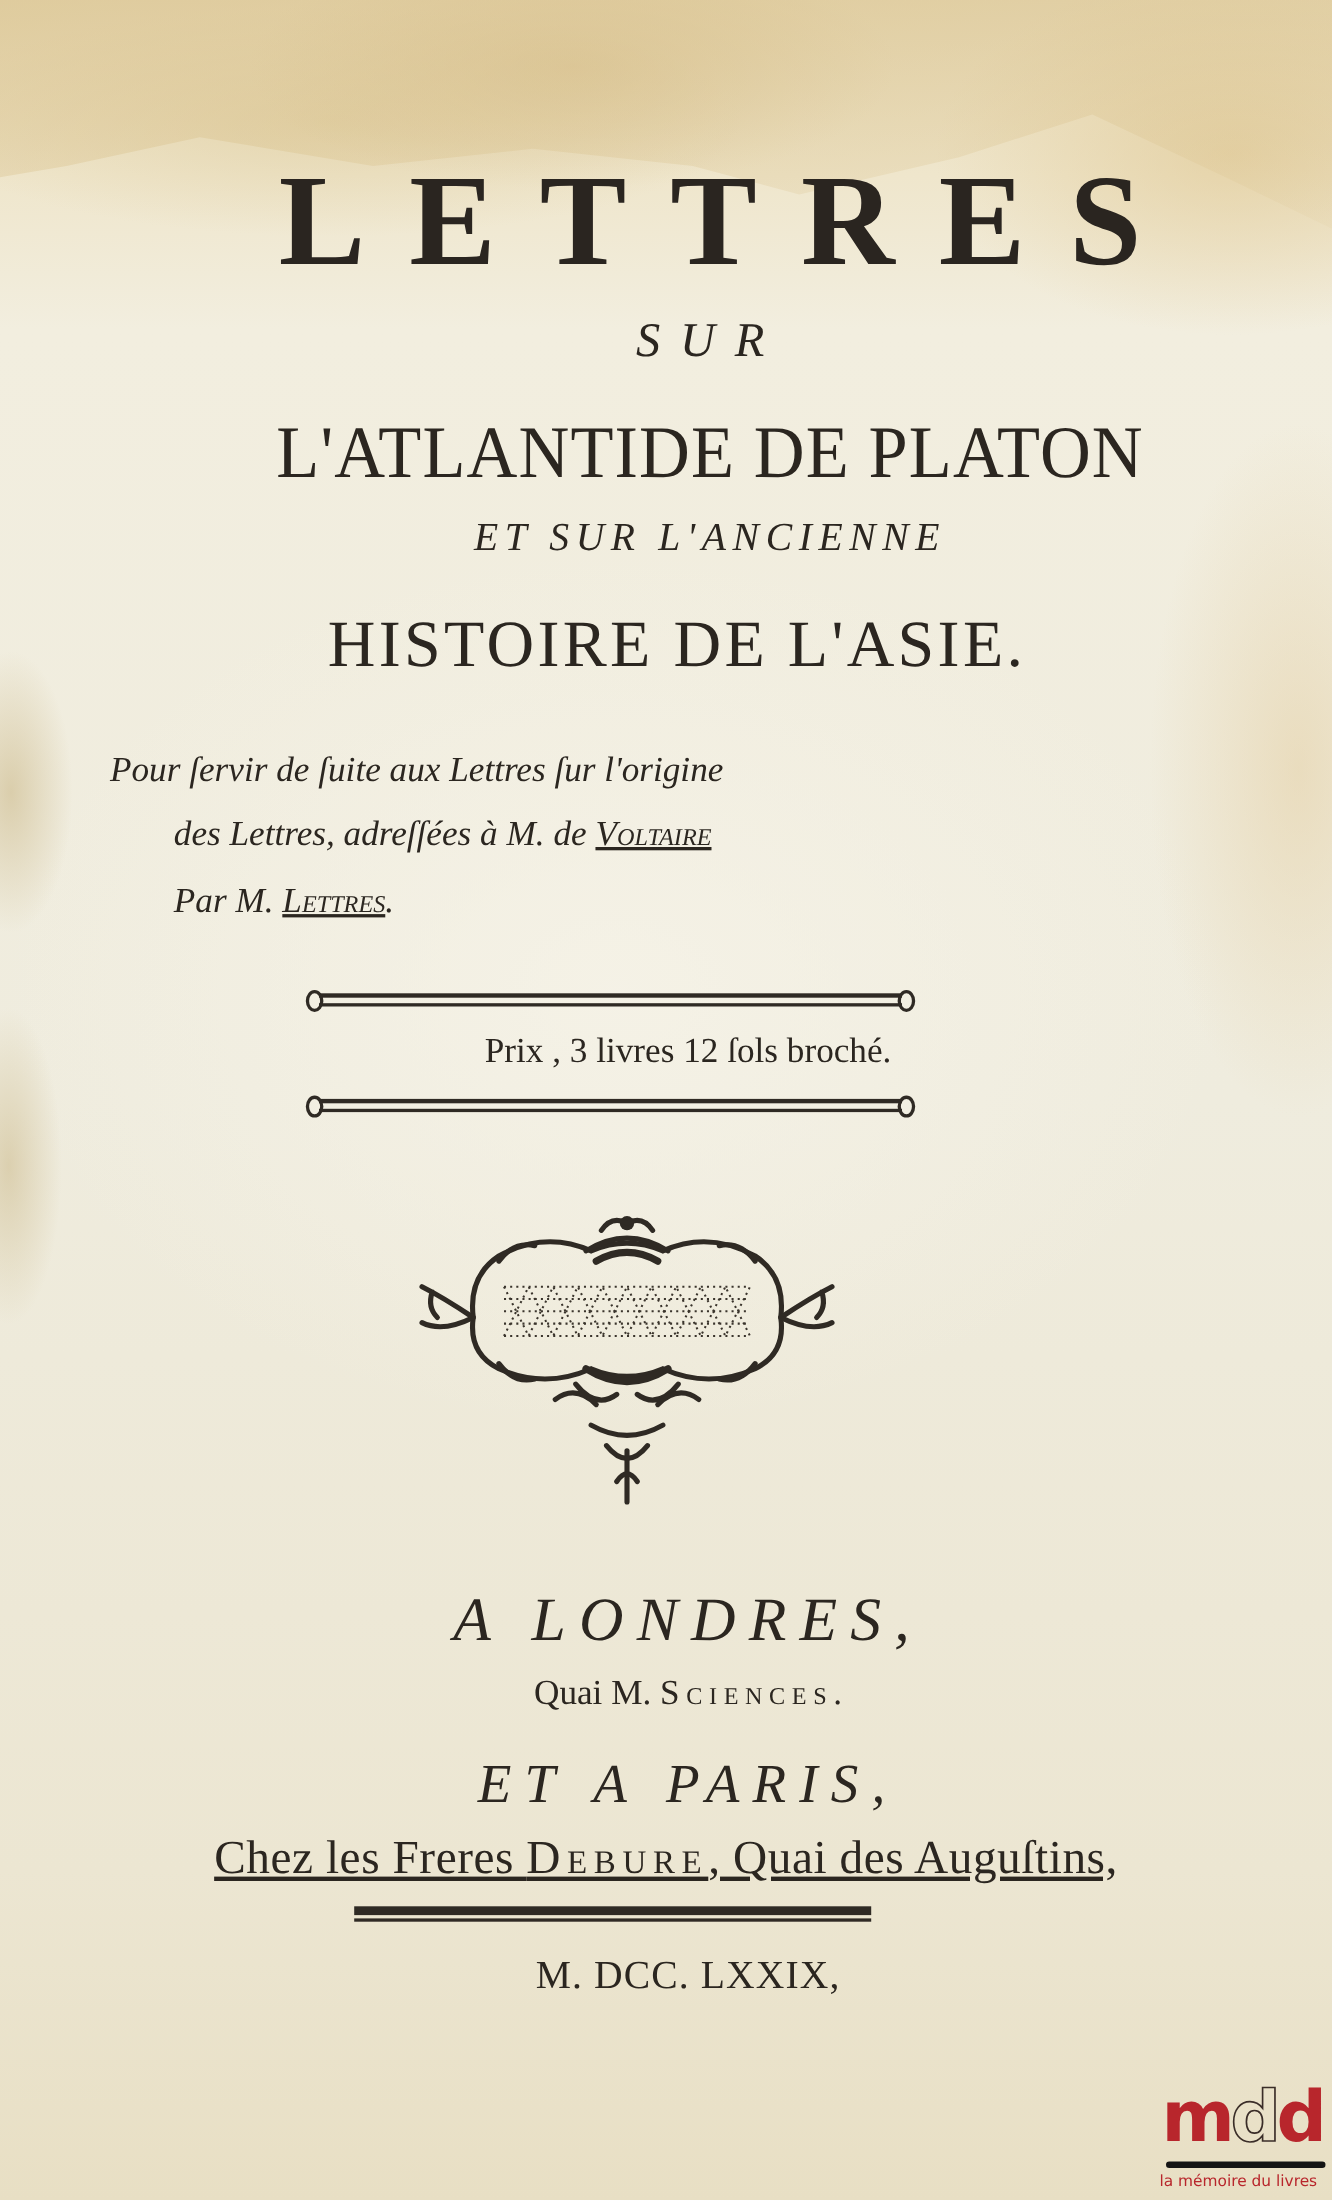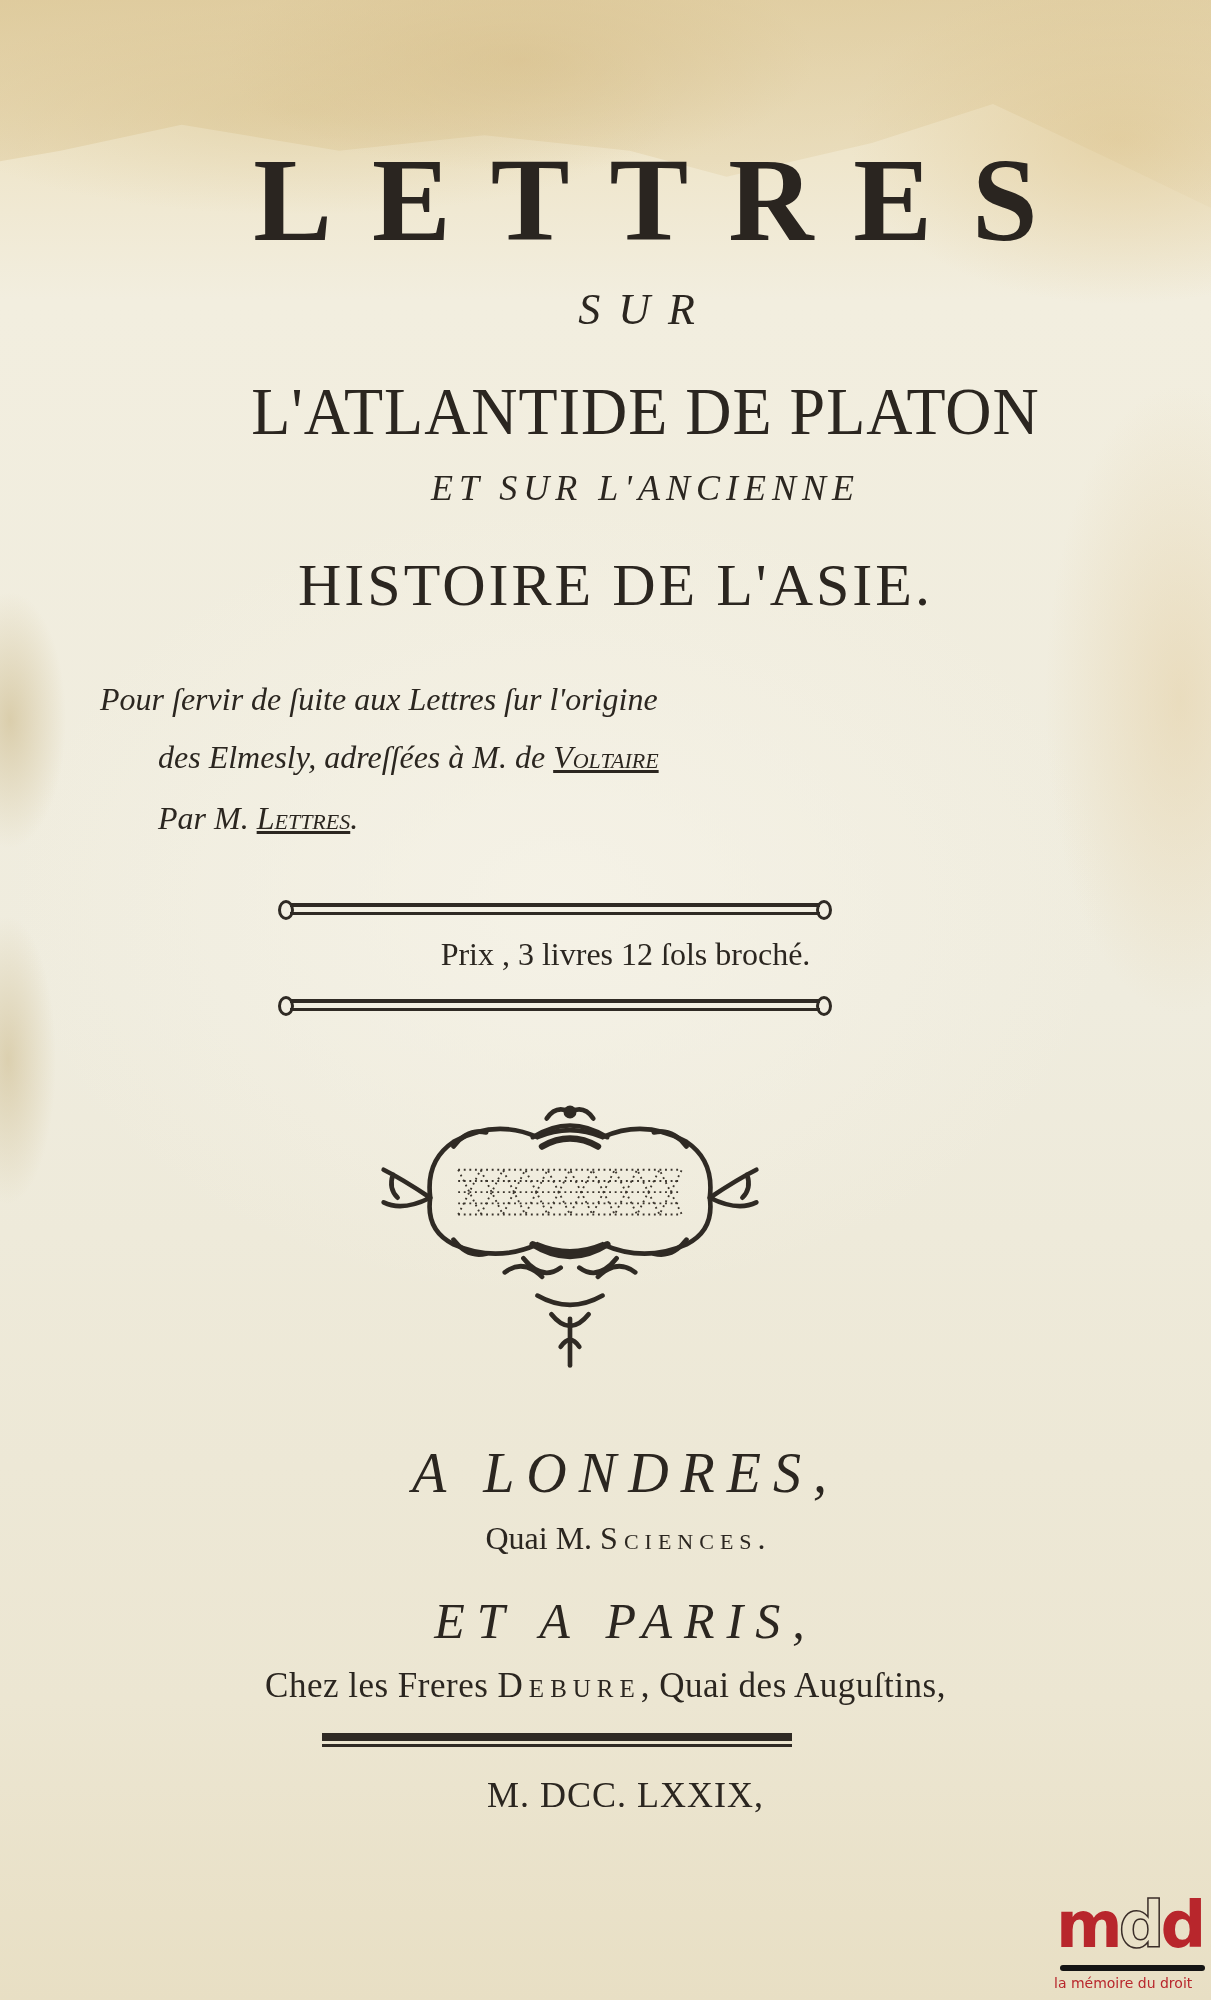--- a/index.html
+++ b/index.html
@@ -141,22 +141,23 @@
     }
     .paris {
       top: 1596px;
       font-size: 50px;
       font-style: italic;
       letter-spacing: 12px;
       padding-left: 20px;
     }
     .debure {
       top: 1668px;
-      font-size: 35px;
+      font-size: 43px;
       letter-spacing: 0.5px;
+      text-decoration: underline;
     }
     .sc-spaced { font-variant: small-caps; letter-spacing: 6px; }
     .thick-rule {
       position: absolute;
       left: 322px;
       top: 1733px;
       width: 470px;
       height: 16px;
     }
     .thick-rule .a { position: absolute; left: 0; right: 0; top: 0; height: 8px; background: #2f2a24; }
@@ -216,21 +217,21 @@
 <div class="stain-top"></div>
 
 <div class="line title-main">LETTRES</div>
 <div class="line sur">SUR</div>
 <div class="line atlantide">L'ATLANTIDE DE PLATON</div>
 <div class="line ancienne">ET SUR L'ANCIENNE</div>
 <div class="line histoire">HISTOIRE DE L'ASIE.</div>
 
 <div class="subtitle sub1">Pour ſervir de ſuite aux Lettres ſur l'origine</div>
 <div class="subtitle sub2">
-  <span>des Elmesly, adreſſées à M. de </span><span class="sc">Voltaire</span>
+  <span>des Lettres, adreſſées à M. de </span><span class="sc">Voltaire</span>
 </div>
 <div class="subtitle sub3">
   <span>Par M. </span><span class="sc">Lettres</span><span>.</span>
 </div>
 
 <div class="rule rule-1"></div>
 <div class="line prix">Prix , 3 livres 12 ſols broché.</div>
 <div class="rule rule-2"></div>
 
 <svg class="ornament" viewBox="0 0 440 300" xmlns="http://www.w3.org/2000/svg">
@@ -284,14 +285,14 @@
     <div class="a"></div>
     <div class="b"></div>
   </div>
 <div class="line date">M. DCC. LXXIX,</div>
 
 <div class="logo">
   <div class="logo-mark">
     <span>m</span><span class="outline">d</span><span>d</span>
   </div>
   <div class="logo-bar"></div>
-  <div class="logo-tag">la mémoire du droit</div>
+  <div class="logo-tag">la mémoire du livres</div>
 </div>
 
 </body></html>

